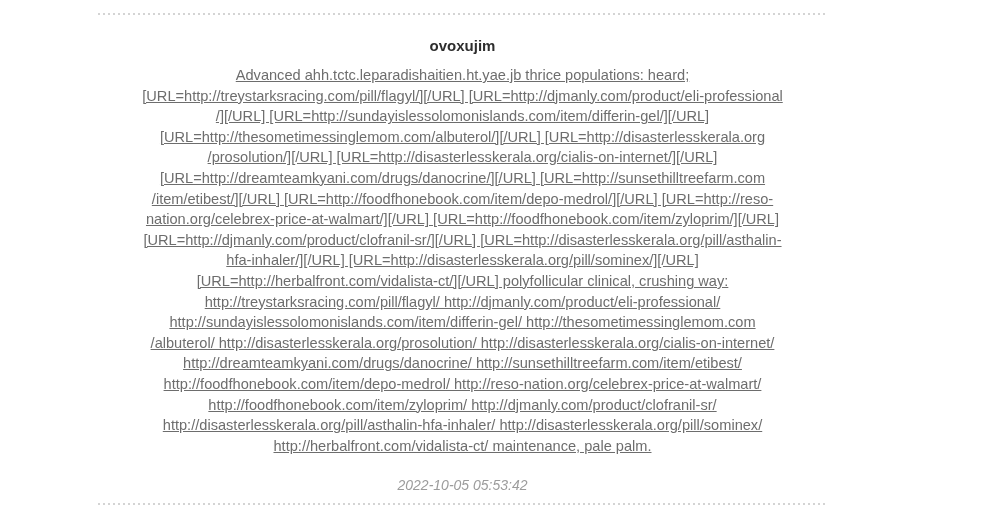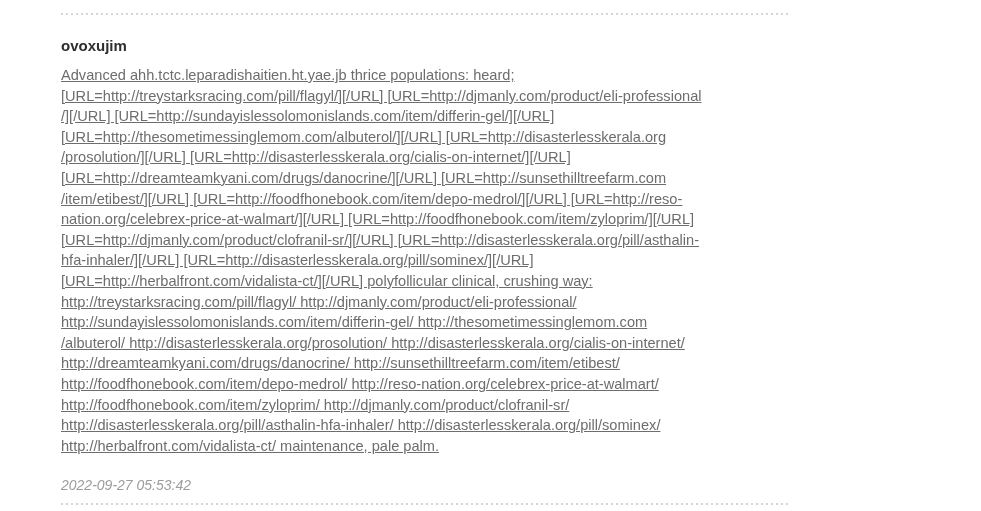--- a/index.html
+++ b/index.html
@@ -9,22 +9,23 @@
     --stamp:#9c9c9c;
     --divider:#d4d4d4;
   }
   *{margin:0;padding:0;box-sizing:border-box;}
   html,body{
     width:981px;height:511px;
     background:var(--bg);
     font-family:"Liberation Sans","DejaVu Sans",sans-serif;
   }
   .post{
-    margin-left:61px;
+    margin-left:98px;
     width:729px;
+    text-align:center;
   }
   .divider{
     height:2px;
     background:repeating-linear-gradient(to right,var(--divider) 0 2px,transparent 2px 5px);
   }
   .divider.top{margin-top:13px;}
   .divider.bottom{margin-top:10px;}
   .author{
     margin-top:23px;
     font-size:15px;
@@ -67,15 +68,15 @@
 hfa-inhaler/][/URL] [URL=http://disasterlesskerala.org/pill/sominex/][/URL]
 [URL=http://herbalfront.com/vidalista-ct/][/URL] polyfollicular clinical, crushing way:
 http://treystarksracing.com/pill/flagyl/ http://djmanly.com/product/eli-professional/
 http://sundayislessolomonislands.com/item/differin-gel/ http://thesometimessinglemom.com
 /albuterol/ http://disasterlesskerala.org/prosolution/ http://disasterlesskerala.org/cialis-on-internet/
 http://dreamteamkyani.com/drugs/danocrine/ http://sunsethilltreefarm.com/item/etibest/
 http://foodfhonebook.com/item/depo-medrol/ http://reso-nation.org/celebrex-price-at-walmart/
 http://foodfhonebook.com/item/zyloprim/ http://djmanly.com/product/clofranil-sr/
 http://disasterlesskerala.org/pill/asthalin-hfa-inhaler/ http://disasterlesskerala.org/pill/sominex/
 http://herbalfront.com/vidalista-ct/ maintenance, pale palm.</p>
-  <div class="timestamp">2022-09-27 05:53:42</div>
+  <div class="timestamp">2022-10-05 05:53:42</div>
   <div class="divider bottom"></div>
 </div>
 
 </body></html>

